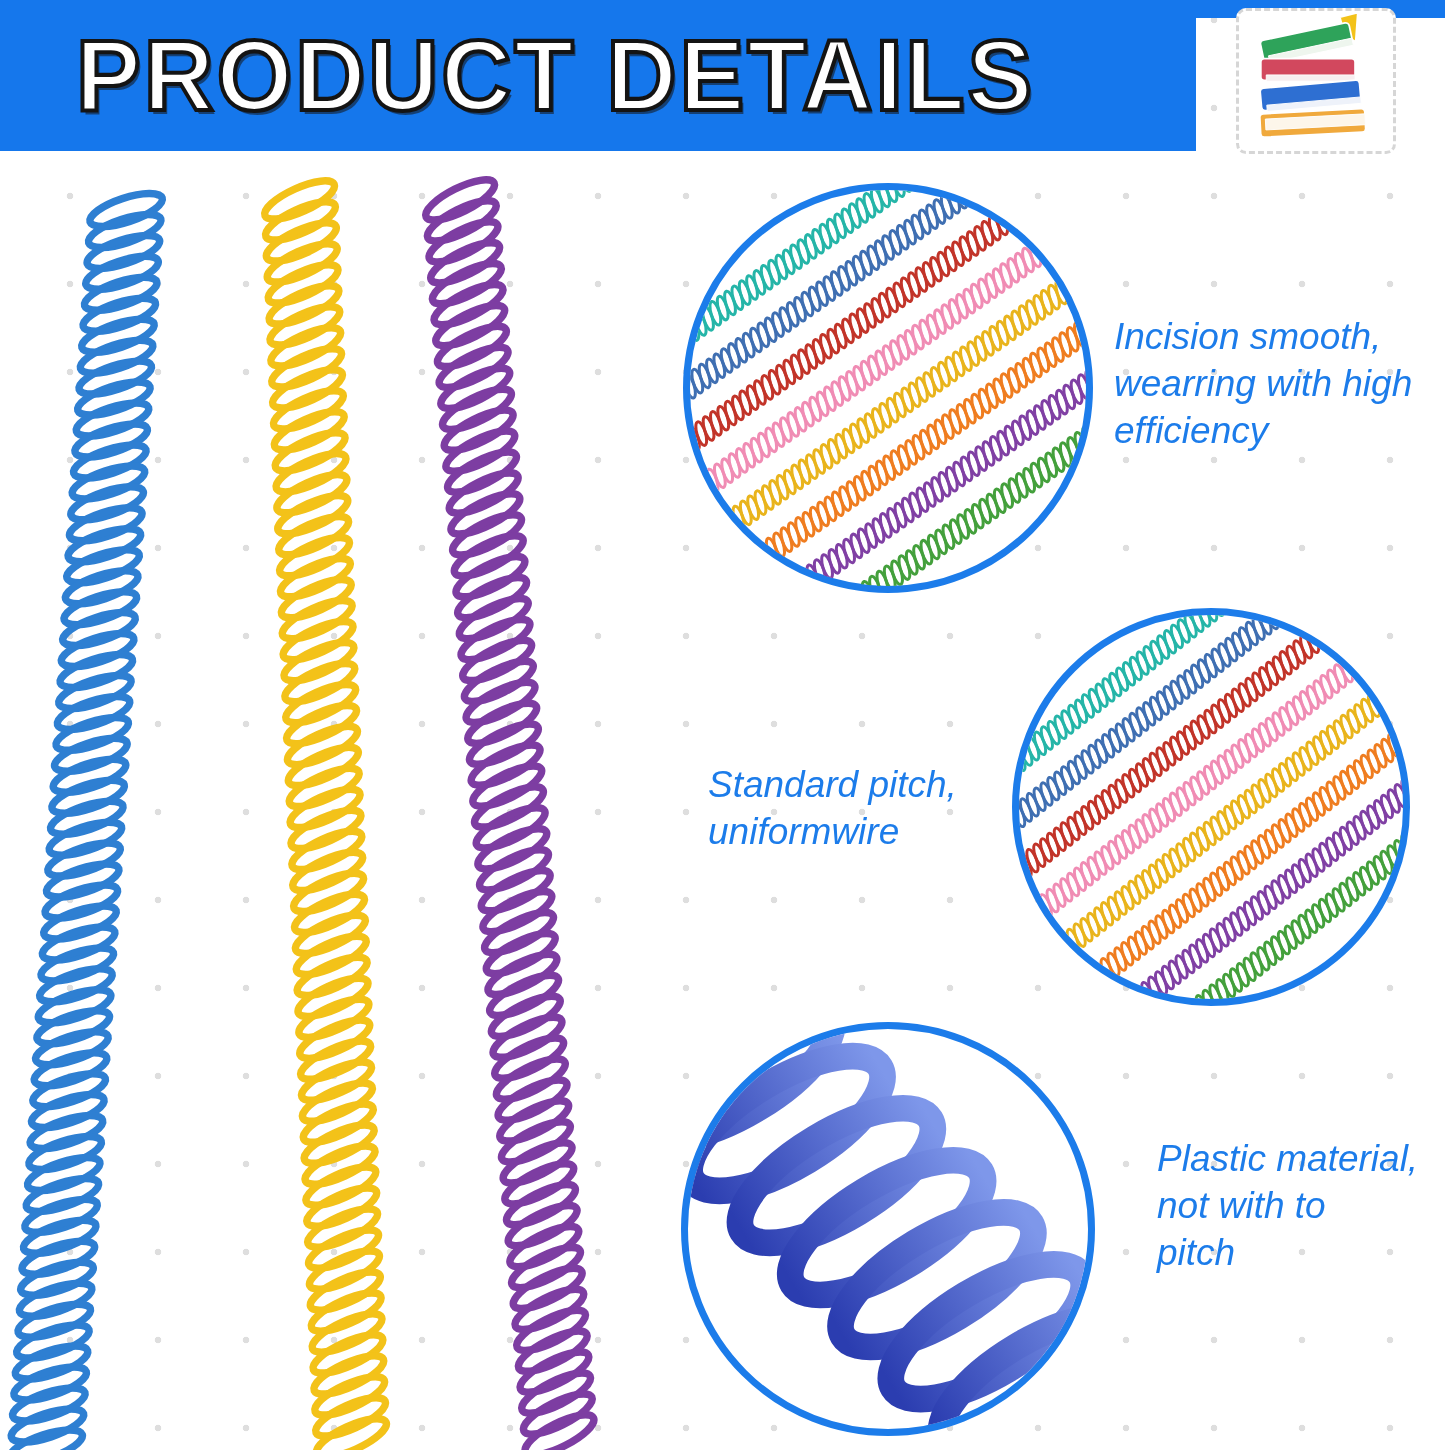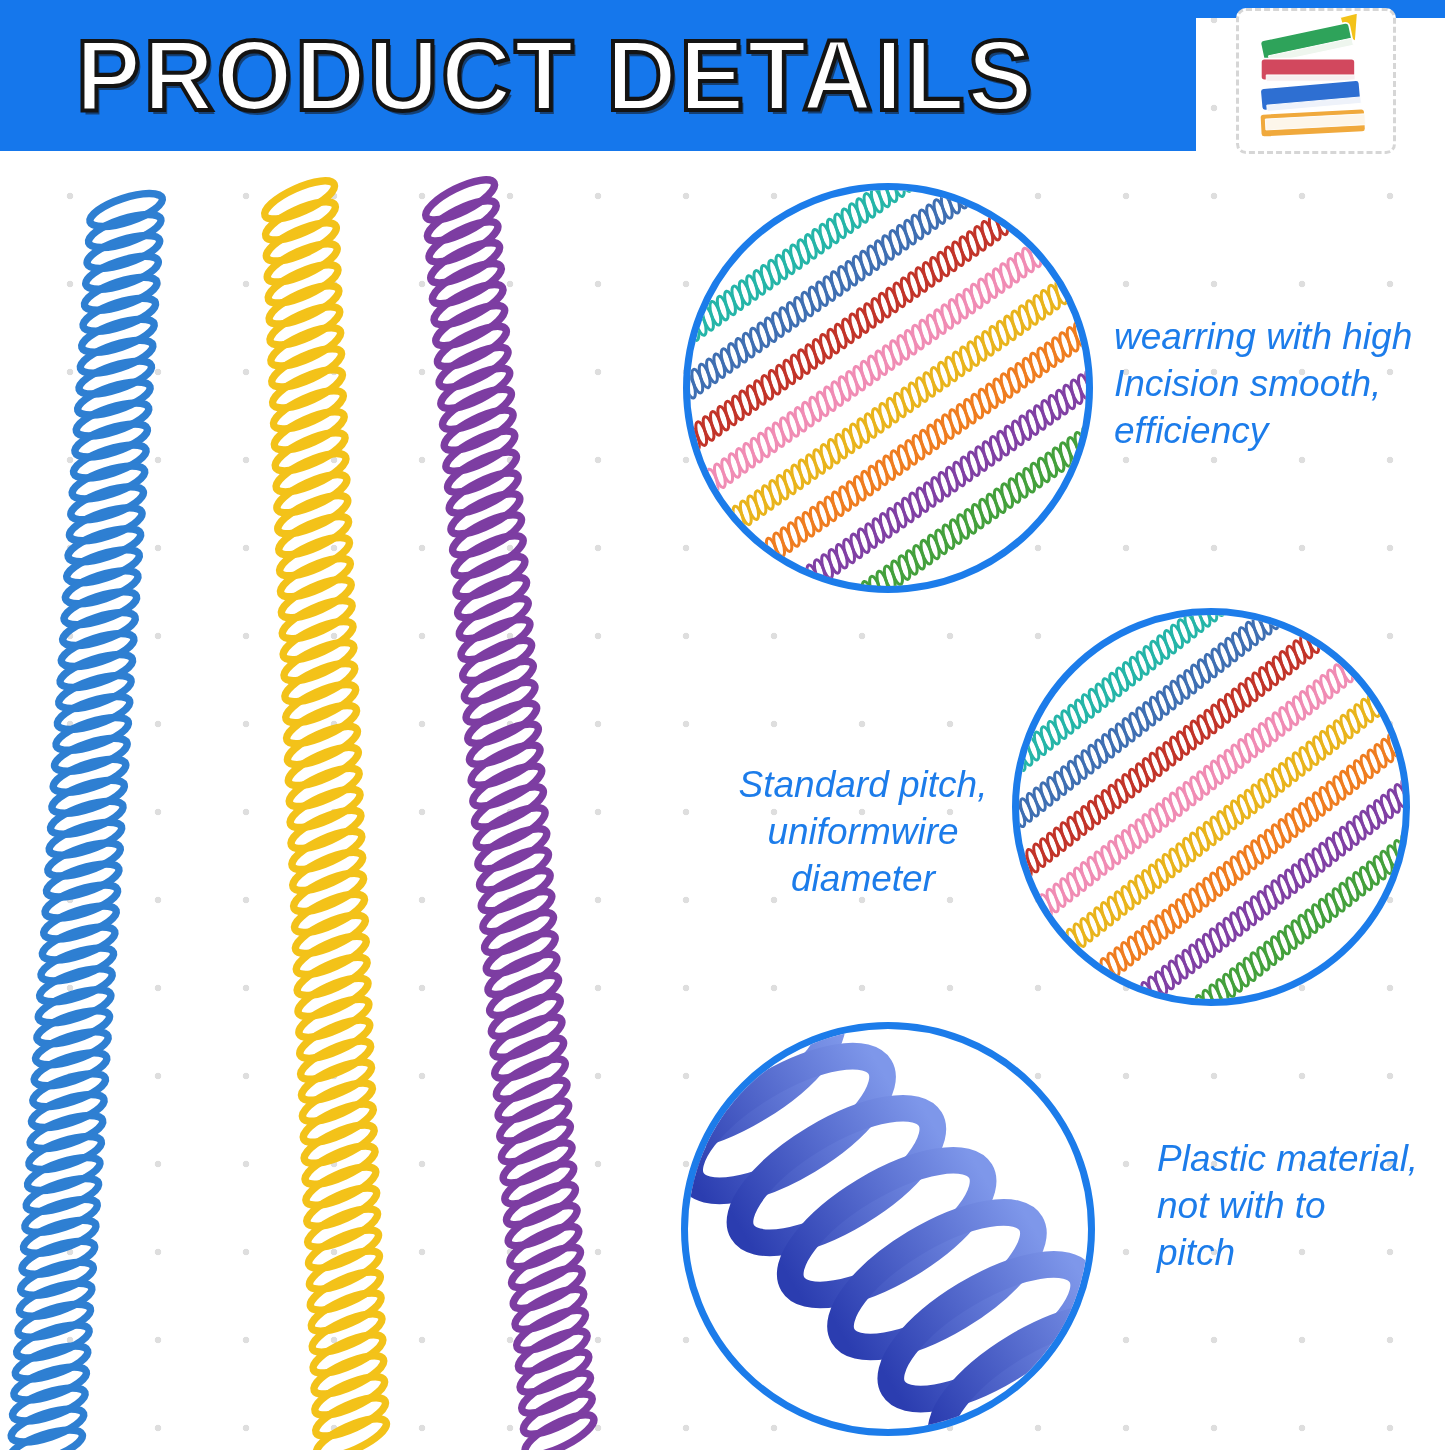--- a/index.html
+++ b/index.html
@@ -52,21 +52,21 @@
   .c1{left:683px;top:183px;width:410px;height:410px;}
   .c2{left:1012px;top:608px;width:398px;height:398px;}
   .c3{left:681px;top:1022px;width:414px;height:414px;}
   .caption{
     position:absolute;z-index:3;
     color:var(--caption_blue,#1c7cea);
     font-size:37px;font-style:italic;line-height:1.27;
   }
   .caption span{display:block;}
   .cap1{left:1114px;top:314px;width:330px;}
-  .cap2{left:708px;top:762px;width:310px;text-align:center;}
+  .cap2{left:708px;top:762px;width:310px;}
   .cap3{left:1114px;top:1136px;width:330px;margin-left:43px;}
 </style>
 </head>
 <body>
 
 <div class="page">
 
   <div class="banner-strip"></div>
 
   <div class="banner">
@@ -1633,28 +1633,27 @@
           <ellipse cx="132" cy="210" rx="45" ry="115" fill="none" stroke="url(#gb)" stroke-width="28" transform="rotate(13 132 210)"></ellipse>
           <ellipse cx="208" cy="210" rx="45" ry="115" fill="none" stroke="url(#gb)" stroke-width="28" transform="rotate(13 208 210)"></ellipse>
           <ellipse cx="284" cy="210" rx="45" ry="115" fill="none" stroke="url(#gb)" stroke-width="28" transform="rotate(13 284 210)"></ellipse>
           <ellipse cx="360" cy="210" rx="45" ry="115" fill="none" stroke="url(#gb)" stroke-width="28" transform="rotate(13 360 210)"></ellipse>
           <ellipse cx="436" cy="210" rx="45" ry="115" fill="none" stroke="url(#gb)" stroke-width="28" transform="rotate(13 436 210)"></ellipse>
         </g>
       </svg>
   </div>
 
   <div class="caption cap1">
+    <span>Incision smooth,</span>
     <span>wearring with high</span>
-    <span>Incision smooth,</span>
     <span>efficiency</span>
   </div>
   <div class="caption cap2">
     <span>Standard pitch,</span>
     <span>uniformwire</span>
-    <span>diameter</span>
   </div>
   <div class="caption cap3">
     <span>Plastic material,</span>
     <span>not with to</span>
     <span>pitch</span>
   </div>
 
 </div>
 
 </body></html>

